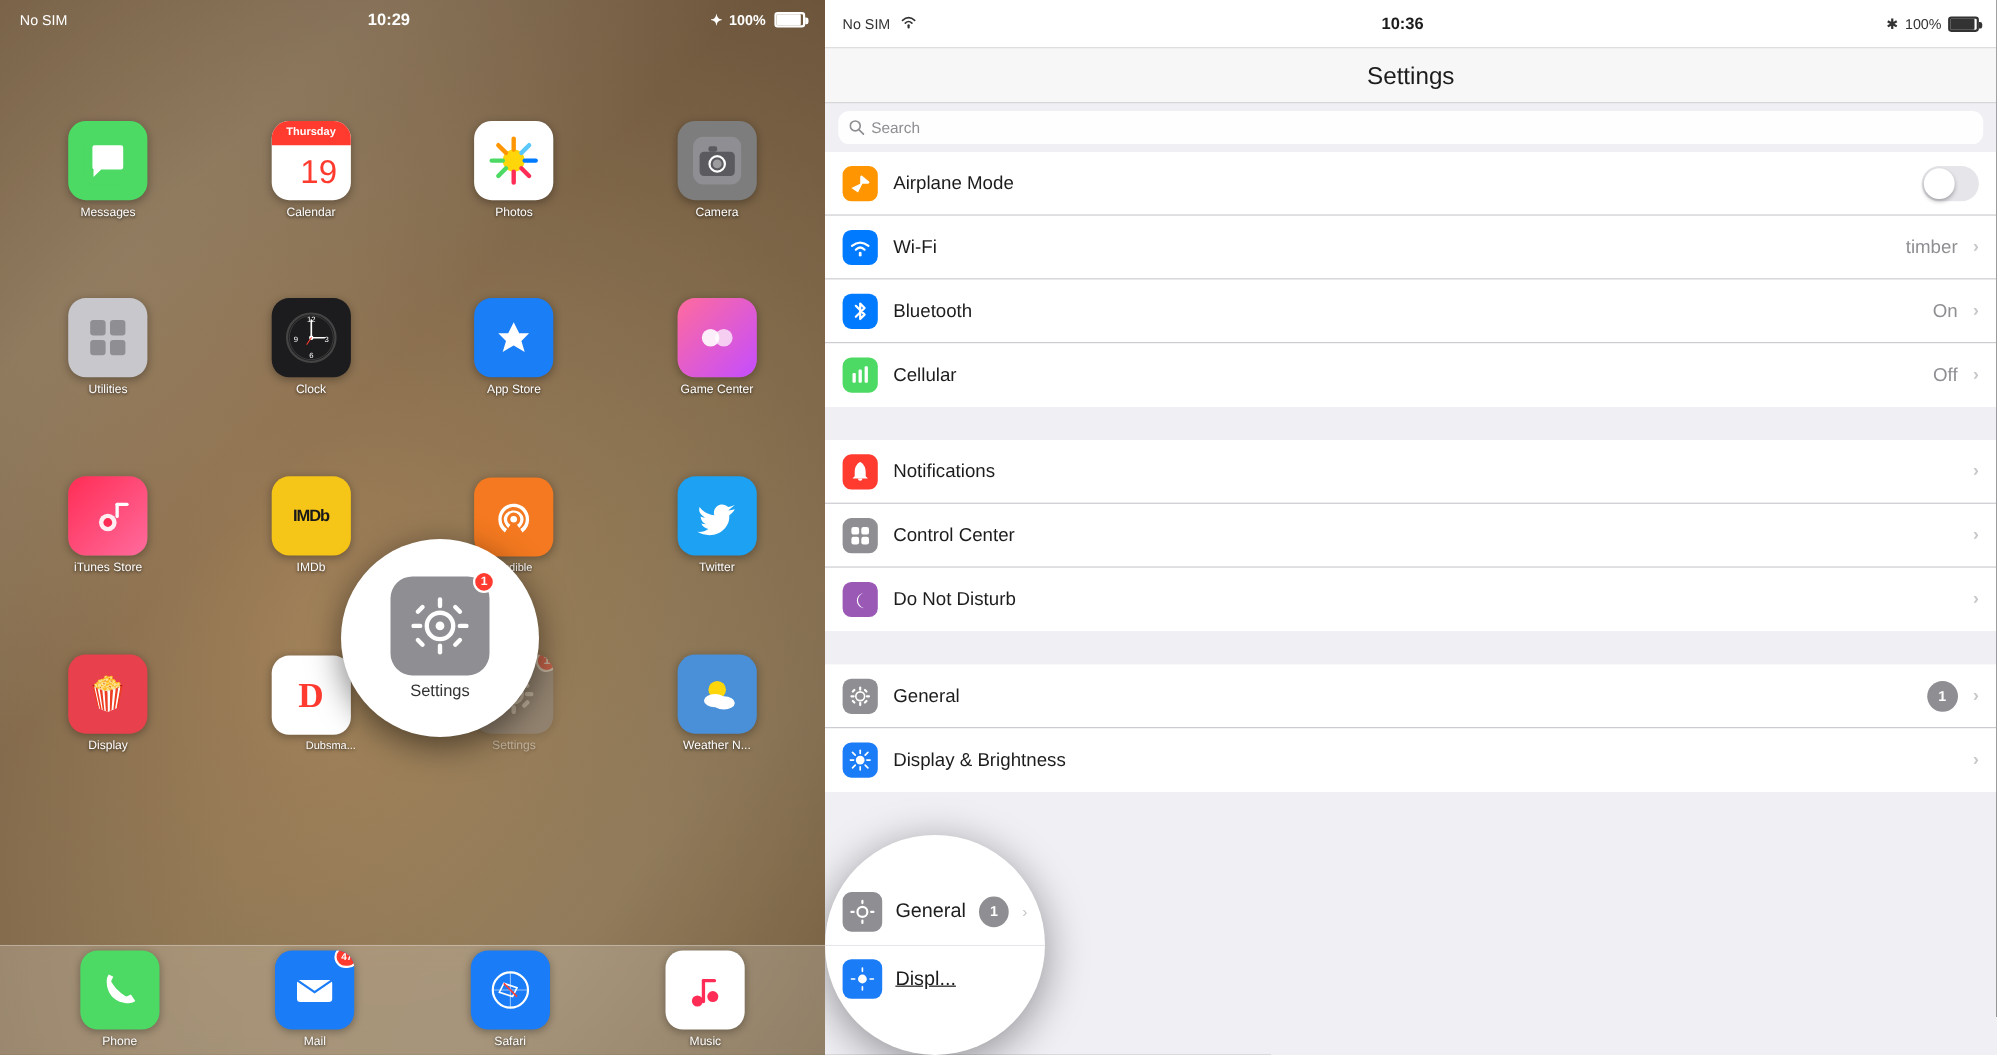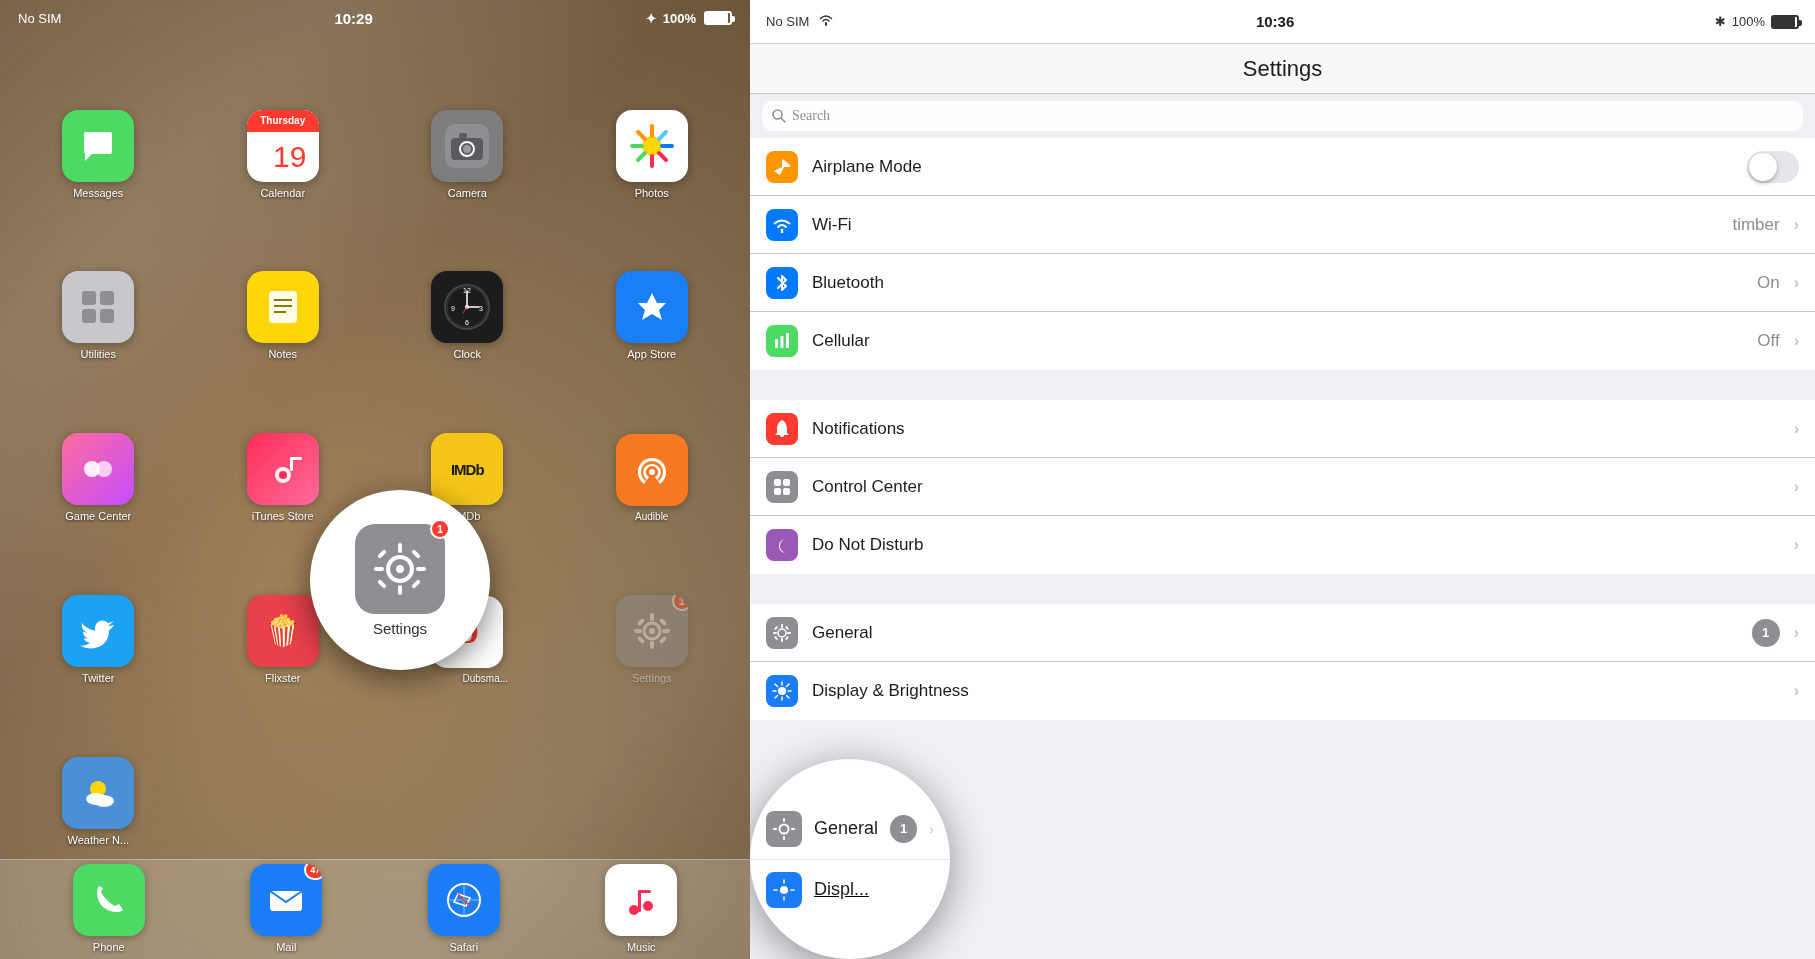--- a/index.html
+++ b/index.html
@@ -255,21 +255,20 @@
       color: #1c1c1e;
     }
 
     .settings-search-bar {
       height: 44px;
       background: #efeff4;
       display: flex;
       align-items: center;
       padding: 8px 12px;
       flex-shrink: 0;
-      font-family: Liberation Serif, serif;
     }
 
     .search-input-box {
       flex: 1;
       height: 30px;
       background: rgba(255,255,255,0.9);
       border-radius: 10px;
       display: flex;
       align-items: center;
       padding: 0 10px;
@@ -504,73 +503,62 @@
             <span style="color:white;font-size:10px;font-weight:600;">Thursday</span>
           </div>
           <div style="flex:1;display:flex;align-items:center;justify-content:center;margin-left:14px;">
             <span style="color:#ff3b30;font-size:30px;font-weight:300;line-height:1;">19</span>
           </div>
         </div>
         <span class="app-label">Calendar</span>
       </div>
 
       <div class="app-item">
-        <div class="app-icon icon-camera" style="background:#7d7d7d;">
-          <svg width="44" height="44" viewBox="0 0 44 44">
-              <rect width="44" height="44" rx="10" fill="#8e8e93"></rect>
-          <rect x="6" y="14" width="32" height="22" rx="4" fill="#5a5a5f"></rect>
-          <circle cx="22" cy="25" r="7" fill="none" stroke="white" stroke-width="2"></circle>
-          <circle cx="22" cy="25" r="4" fill="white" opacity="0.4"></circle>
-          <rect x="14" y="9" width="8" height="5" rx="2" fill="#5a5a5f"></rect>
-          </svg>
-        </div>
-        <span class="app-label">Camera</span>
-      </div>
-
-      <div class="app-item">
         <div class="app-icon icon-photos" style="background:white;">
           <svg width="50" height="50" viewBox="0 0 50 50">
             <circle cx="25" cy="25" r="10" fill="#ffd60a"></circle>
             <path d="M25 5 L25 15" stroke="#ff9500" stroke-width="4" stroke-linecap="round"></path>
             <path d="M25 35 L25 45" stroke="#ff2d55" stroke-width="4" stroke-linecap="round"></path>
             <path d="M5 25 L15 25" stroke="#4cd964" stroke-width="4" stroke-linecap="round"></path>
             <path d="M35 25 L45 25" stroke="#007aff" stroke-width="4" stroke-linecap="round"></path>
             <path d="M11 11 L18 18" stroke="#ff9500" stroke-width="4" stroke-linecap="round"></path>
             <path d="M32 32 L39 39" stroke="#ff2d55" stroke-width="4" stroke-linecap="round"></path>
             <path d="M39 11 L32 18" stroke="#5ac8fa" stroke-width="4" stroke-linecap="round"></path>
             <path d="M11 39 L18 32" stroke="#4cd964" stroke-width="4" stroke-linecap="round"></path>
           </svg>
         </div>
         <span class="app-label">Photos</span>
       </div>
 
+      <div class="app-item">
+        <div class="app-icon icon-camera" style="background:#7d7d7d;">
+          <svg width="44" height="44" viewBox="0 0 44 44">
+              <rect width="44" height="44" rx="10" fill="#8e8e93"></rect>
+          <rect x="6" y="14" width="32" height="22" rx="4" fill="#5a5a5f"></rect>
+          <circle cx="22" cy="25" r="7" fill="none" stroke="white" stroke-width="2"></circle>
+          <circle cx="22" cy="25" r="4" fill="white" opacity="0.4"></circle>
+          <rect x="14" y="9" width="8" height="5" rx="2" fill="#5a5a5f"></rect>
+          </svg>
+        </div>
+        <span class="app-label">Camera</span>
+      </div>
+
 
       <div class="app-item">
         <div class="app-icon icon-utilities" style="background:#c7c7cc;">
           <svg width="44" height="44" viewBox="0 0 44 44">
             <rect x="6" y="6" width="14" height="14" rx="3" fill="#8e8e93"></rect>
             <rect x="24" y="6" width="14" height="14" rx="3" fill="#8e8e93"></rect>
             <rect x="6" y="24" width="14" height="14" rx="3" fill="#8e8e93"></rect>
             <rect x="24" y="24" width="14" height="14" rx="3" fill="#8e8e93"></rect>
           </svg>
         </div>
         <span class="app-label">Utilities</span>
       </div>
 
-      <div class="app-item">
-        <div class="app-icon icon-notes" style="background:#ffd60a;">
-          <svg width="44" height="44" viewBox="0 0 44 44">
-            <rect x="8" y="6" width="28" height="32" rx="4" fill="#fffde7"></rect>
-            <line x1="13" y1="15" x2="31" y2="15" stroke="#8d7b00" stroke-width="2"></line>
-            <line x1="13" y1="21" x2="31" y2="21" stroke="#8d7b00" stroke-width="2"></line>
-            <line x1="13" y1="27" x2="25" y2="27" stroke="#8d7b00" stroke-width="2"></line>
-          </svg>
-        </div>
-        <span class="app-label">Notes</span>
-      </div>
 
 
       <div class="app-item">
         <div class="app-icon icon-clock" style="background:#1c1c1e;">
           <svg width="52" height="52" viewBox="0 0 52 52">
             <circle cx="26" cy="26" r="22" fill="#1c1c1e" stroke="#444" stroke-width="2"></circle>
             <circle cx="26" cy="26" r="20" fill="none" stroke="#555" stroke-width="0.5"></circle>
             <text x="26" y="12" text-anchor="middle" fill="white" font-size="7" font-family="Helvetica">12</text>
             <text x="40" y="30" text-anchor="middle" fill="white" font-size="7" font-family="Helvetica">3</text>
             <text x="26" y="44" text-anchor="middle" fill="white" font-size="7" font-family="Helvetica">6</text>
@@ -642,21 +630,21 @@
         </div>
         <span class="app-label">Twitter</span>
       </div>
 
       <div class="app-item">
         <div class="app-icon icon-flixster" style="background:#e8404c;">
           <svg width="44" height="44" viewBox="0 0 44 44">
             <text x="22" y="32" text-anchor="middle" font-size="30" fill="white">🍿</text>
           </svg>
         </div>
-        <span class="app-label">Flixster</span>
+        <span class="app-label">Display</span>
       </div>
 
       <div class="app-item">
         <div class="app-icon icon-dubsmash" style="background:white;color:#333;">
           <span style="font-size:32px;font-weight:900;color:#ff3b30;font-family:Arial Black;">D</span>
         </div>
         <span class="app-label" style="font-size:10px;padding-left:36px;">Dubsma...</span>
       </div>
 
       <div class="app-item" style="opacity:0.4;">

